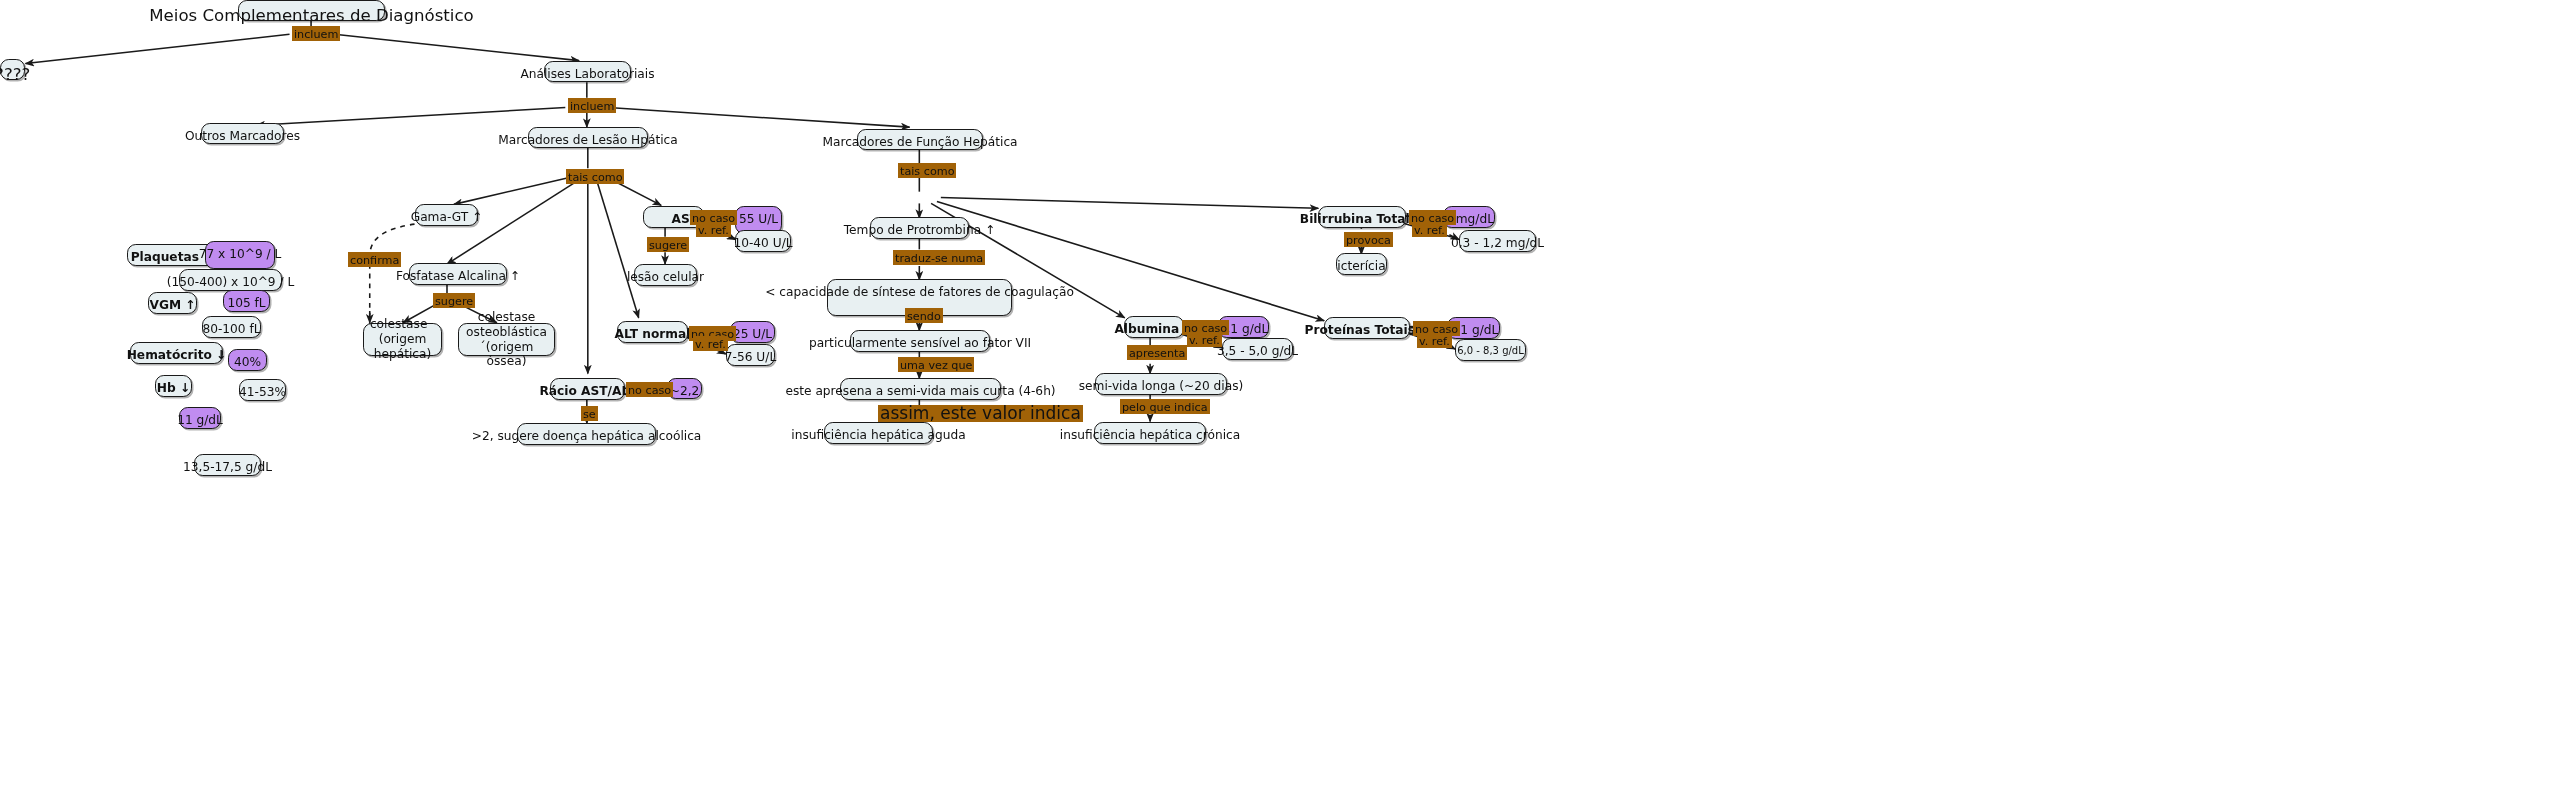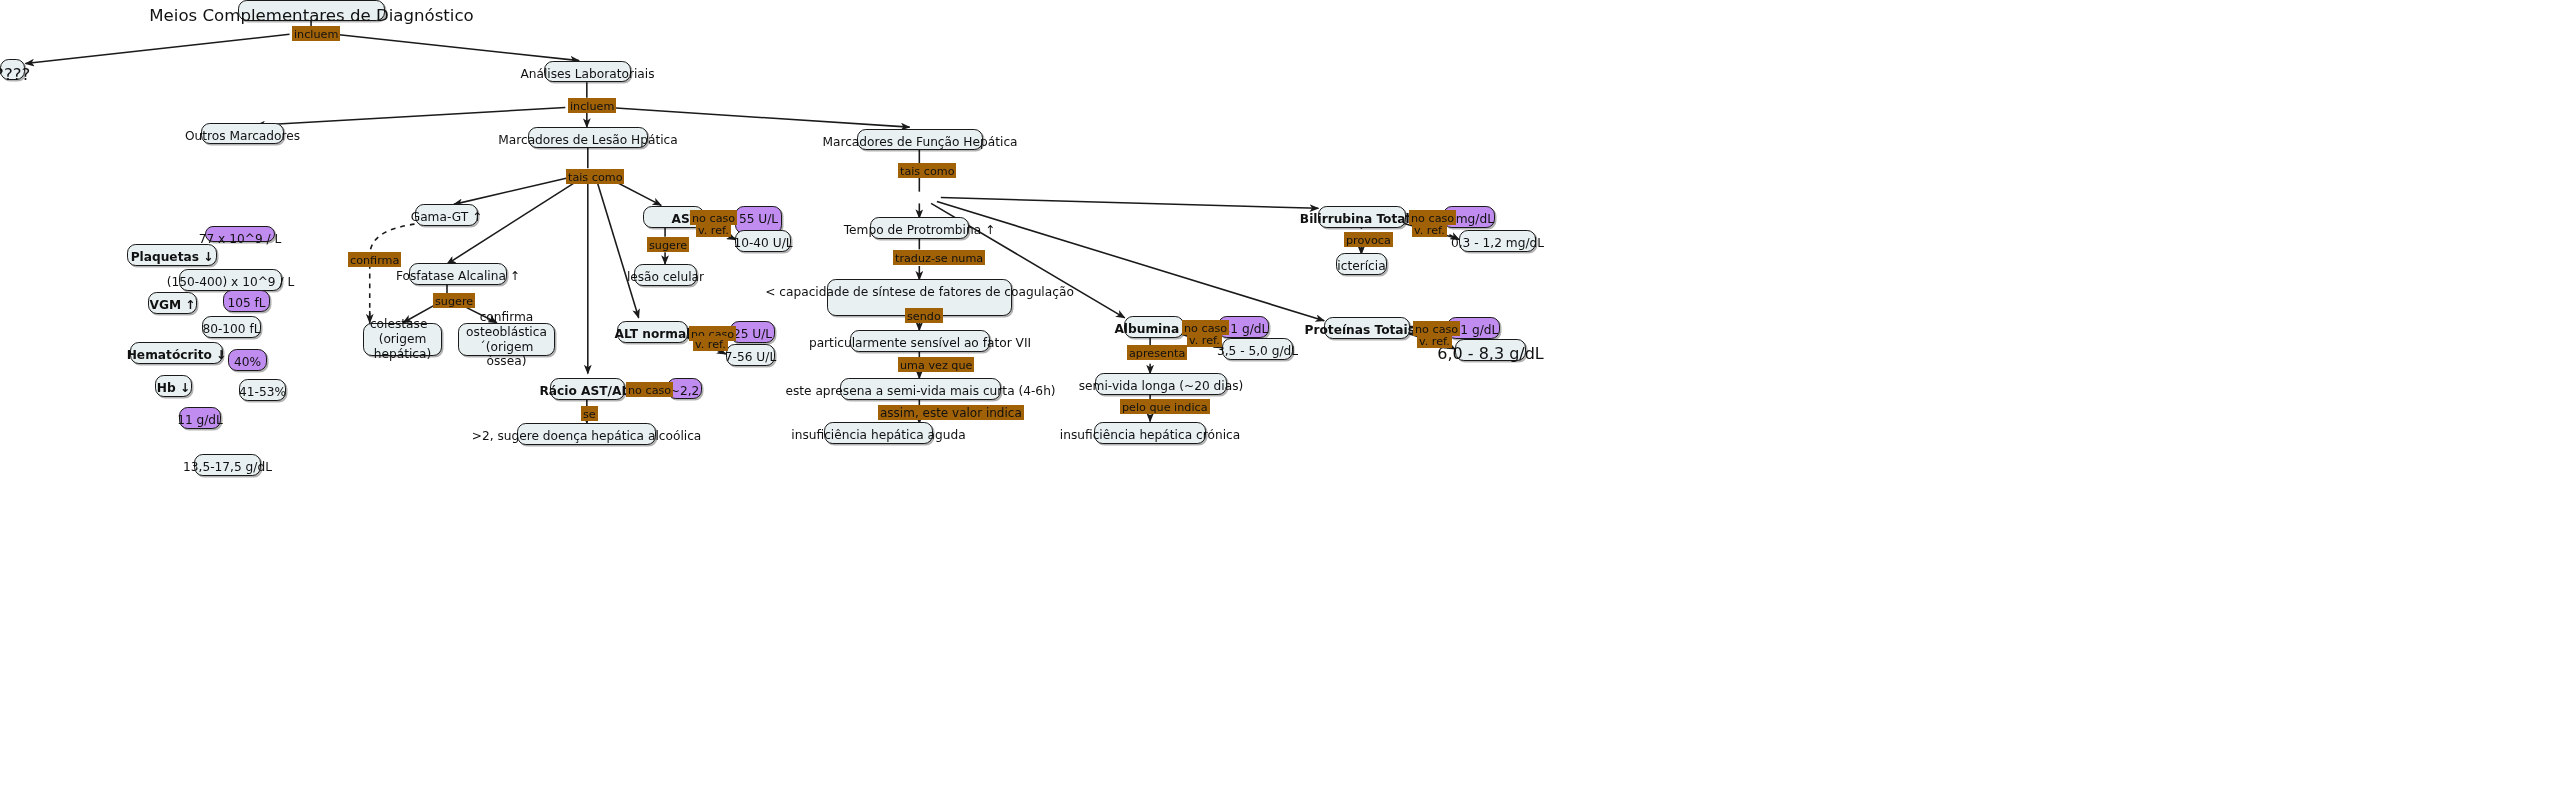--- a/index.html
+++ b/index.html
@@ -190,21 +190,21 @@
     <span style="font-size:12.2px;">Marcadores de Lesão Hpática</span>
   </div>
 
   <div class="node" style="left:857px; top:129px; width:126px; height:20.5px;">
     <span style="font-size:12.2px;">Marcadores de Função Hepática</span>
   </div>
 
   <div class="node bold" style="left:127px; top:244px; width:90px; height:21.5px;">
     <span style="font-size:12.2px;">Plaquetas ↓</span>
   </div>
-  <div class="node value" style="left:205px; top:226px; width:70px; height:16px;">
+  <div class="node value" style="left:205px; top:241px; width:70px; height:28px;">
     <span style="font-size:12.2px;">77 x 10^9 / L</span>
   </div>
   <div class="node" style="left:179px; top:269px; width:103px; height:21.5px;">
     <span style="font-size:12.2px;">(150-400) x 10^9 / L</span>
   </div>
 
   <div class="node bold" style="left:148px; top:292px; width:49px; height:21.5px;">
     <span style="font-size:12.2px;">VGM ↑</span>
   </div>
   <div class="node value" style="left:223px; top:290px; width:47px; height:21.5px;">
@@ -241,21 +241,21 @@
   <div class="node" style="left:409px; top:263px; width:98px; height:21.5px;">
     <span style="font-size:12.2px;">Fosfatase Alcalina ↑</span>
   </div>
 
   <div class="node multiline" style="left:363px; top:323px; width:79px; height:33px; flex-direction:column; padding:2.9px 5.9px;">
     <span style="font-size:12.2px;">colestase</span>
     <span style="font-size:12.2px;">(origem hepática)</span>
   </div>
 
   <div class="node multiline" style="left:458px; top:323px; width:97px; height:33px; flex-direction:column; padding:2.9px 5.9px;">
-    <span style="font-size:12.2px;">confirma osteoblástica</span>
+    <span style="font-size:12.2px;">colestase osteoblástica</span>
     <span style="font-size:12.2px;">´(origem óssea)</span>
   </div>
 
   <div class="node bold" style="left:643px; top:206px; width:44px; height:21.5px;padding-left:48px;">
     <span style="font-size:12.2px;">AST ↑</span>
   </div>
   <div class="node value" style="left:735px; top:206px; width:47px; height:28px;">
     <span style="font-size:12.2px;">55 U/L</span>
   </div>
   <div class="node" style="left:735px; top:230px; width:56px; height:21.5px;">
@@ -330,21 +330,21 @@
     <span style="font-size:12.2px;">icterícia</span>
   </div>
 
   <div class="node bold" style="left:1324px; top:317px; width:86px; height:21.5px;">
     <span style="font-size:12.2px;">Proteínas Totais ↓</span>
   </div>
   <div class="node value" style="left:1447px; top:317px; width:53px; height:21.5px;">
     <span style="font-size:12.2px;">5.1 g/dL</span>
   </div>
   <div class="node" style="left:1455px; top:339px; width:71px; height:21.5px;">
-    <span style="font-size:16px;">6,0 - 8,3 g/dL</span>
+    <span style="font-size:10px;">6,0 - 8,3 g/dL</span>
   </div>
 
   <div class="edge-label" style="left:292px; top:26.4px;"><span style="font-size:11.2px;">incluem</span></div>
 
   <div class="edge-label" style="left:568px; top:98px;"><span style="font-size:11.2px;">incluem</span></div>
 
   <div class="edge-label" style="left:566px; top:169px;"><span style="font-size:11.2px;">tais como</span></div>
 
   <div class="edge-label" style="left:898px; top:163px;"><span style="font-size:11.2px;">tais como</span></div>
 
@@ -365,21 +365,21 @@
   <div class="edge-label" style="left:626px; top:382px;"><span style="font-size:11.2px;">no caso</span></div>
 
   <div class="edge-label" style="left:581px; top:406px;"><span style="font-size:11.2px;">se</span></div>
 
   <div class="edge-label" style="left:893px; top:250px;"><span style="font-size:11.2px;">traduz-se numa</span></div>
 
   <div class="edge-label" style="left:905px; top:308px;"><span style="font-size:11.2px;">sendo</span></div>
 
   <div class="edge-label" style="left:898px; top:357px;"><span style="font-size:11.2px;">uma vez que</span></div>
 
-  <div class="edge-label" style="left:878px; top:405px;"><span style="font-size:12px;">assim, este valor indica</span></div>
+  <div class="edge-label" style="left:878px; top:405px;"><span style="font-size:17px;">assim, este valor indica</span></div>
 
   <div class="edge-label" style="left:1182px; top:320px;"><span style="font-size:11.2px;">no caso</span></div>
 
   <div class="edge-label" style="left:1187px; top:332px;"><span style="font-size:11.2px;">v. ref.</span></div>
 
   <div class="edge-label" style="left:1127px; top:345px;"><span style="font-size:11.2px;">apresenta</span></div>
 
   <div class="edge-label" style="left:1120px; top:399px;"><span style="font-size:11.2px;">pelo que indica</span></div>
 
   <div class="edge-label" style="left:1409px; top:210px;"><span style="font-size:11.2px;">no caso</span></div>

